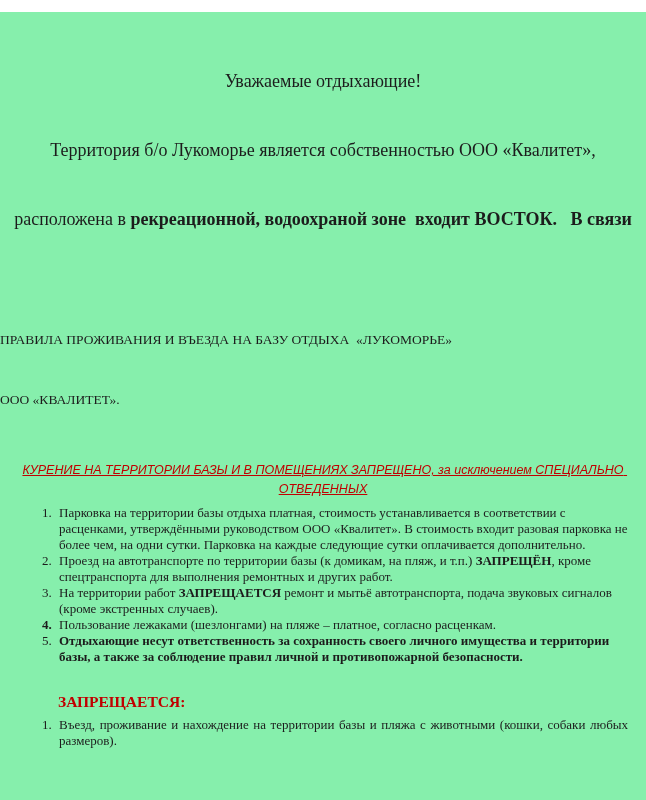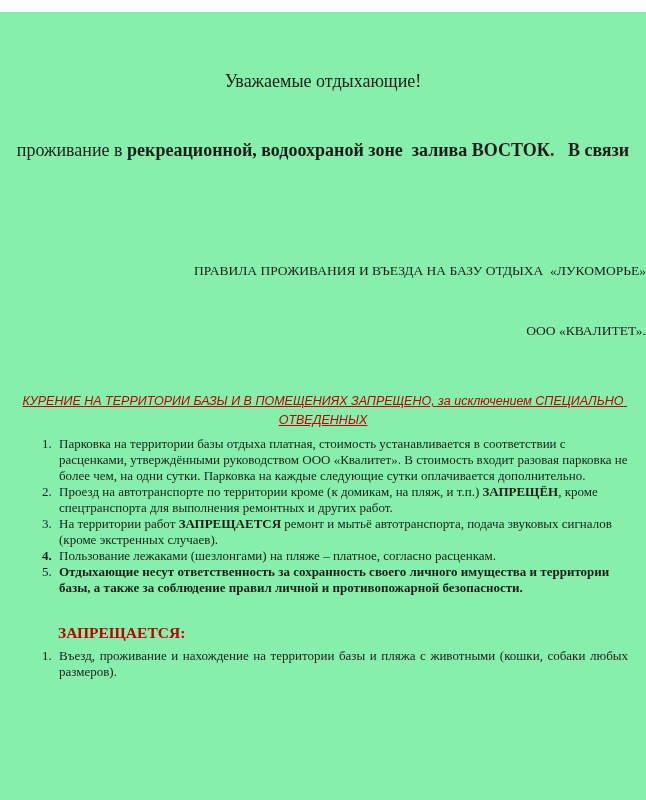--- a/index.html
+++ b/index.html
@@ -21,21 +21,21 @@
   .intro {
     text-align: center;
     font-size: 18px;
     line-height: 23px;
     white-space: pre-wrap;
   }
 
   
   .doc-title {
     margin-top: 13px;
-    text-align: right;
+    text-align: left;
     font-size: 13.5px;
     line-height: 20px;
     white-space: pre-wrap;
   }
 
   
   .smoking {
     margin-top: 11px;
     text-align: center;
     font-family: "Liberation Sans", sans-serif;
@@ -68,40 +68,41 @@
     font-size: 15.5px;
   }
 </style>
 </head>
 <body>
 
 <div class="page">
 
   <div class="intro">
     <div>Уважаемые отдыхающие!</div>
-    <div><span>проживание в </span><span class="b">рекреационной, водоохраной зоне  залива ВОСТОК.   В связи</span></div>
+    <div>Территория б/о Лукоморье является собственностью ООО «Квалитет»,</div>
+    <div><span>расположена в </span><span class="b">рекреационной, водоохраной зоне  входит ВОСТОК.   В связи</span></div>
   </div>
 
   <div class="doc-title">
     <div>ПРАВИЛА ПРОЖИВАНИЯ И ВЪЕЗДА НА БАЗУ ОТДЫХА  «ЛУКОМОРЬЕ»</div>
     <div>ООО «КВАЛИТЕТ».</div>
   </div>
 
   <div class="smoking">
     <div><span class="line">КУРЕНИЕ НА ТЕРРИТОРИИ БАЗЫ И В ПОМЕЩЕНИЯХ ЗАПРЕЩЕНО, за исключением СПЕЦИАЛЬНО ОТВЕДЕННЫХ</span></div>
   </div>
 
   <div class="list rules-list">
       <div class="li">
         <span class="num">1.</span>
         <span class="txt"><span>Парковка на территории базы отдыха платная, стоимость устанавливается в соответствии с расценками, утверждёнными руководством ООО «Квалитет». В стоимость входит разовая парковка не более чем, на одни сутки. Парковка на каждые следующие сутки оплачивается дополнительно.</span></span>
       </div>
       <div class="li">
         <span class="num">2.</span>
-        <span class="txt"><span>Проезд на автотранспорте по территории кроме (к домикам, на пляж, и т.п.) </span><span class="b">ЗАПРЕЩЁН</span><span>, кроме спецтранспорта для выполнения ремонтных и других работ.</span></span>
+        <span class="txt"><span>Проезд на автотранспорте по территории базы (к домикам, на пляж, и т.п.) </span><span class="b">ЗАПРЕЩЁН</span><span>, кроме спецтранспорта для выполнения ремонтных и других работ.</span></span>
       </div>
       <div class="li">
         <span class="num">3.</span>
         <span class="txt"><span>На территории работ </span><span class="b">ЗАПРЕЩАЕТСЯ</span><span> ремонт и мытьё автотранспорта, подача звуковых сигналов (кроме экстренных случаев).</span></span>
       </div>
       <div class="li">
         <span class="num b">4.</span>
         <span class="txt"><span>Пользование лежаками (шезлонгами)  на пляже – платное, согласно расценкам.</span></span>
       </div>
       <div class="li">

